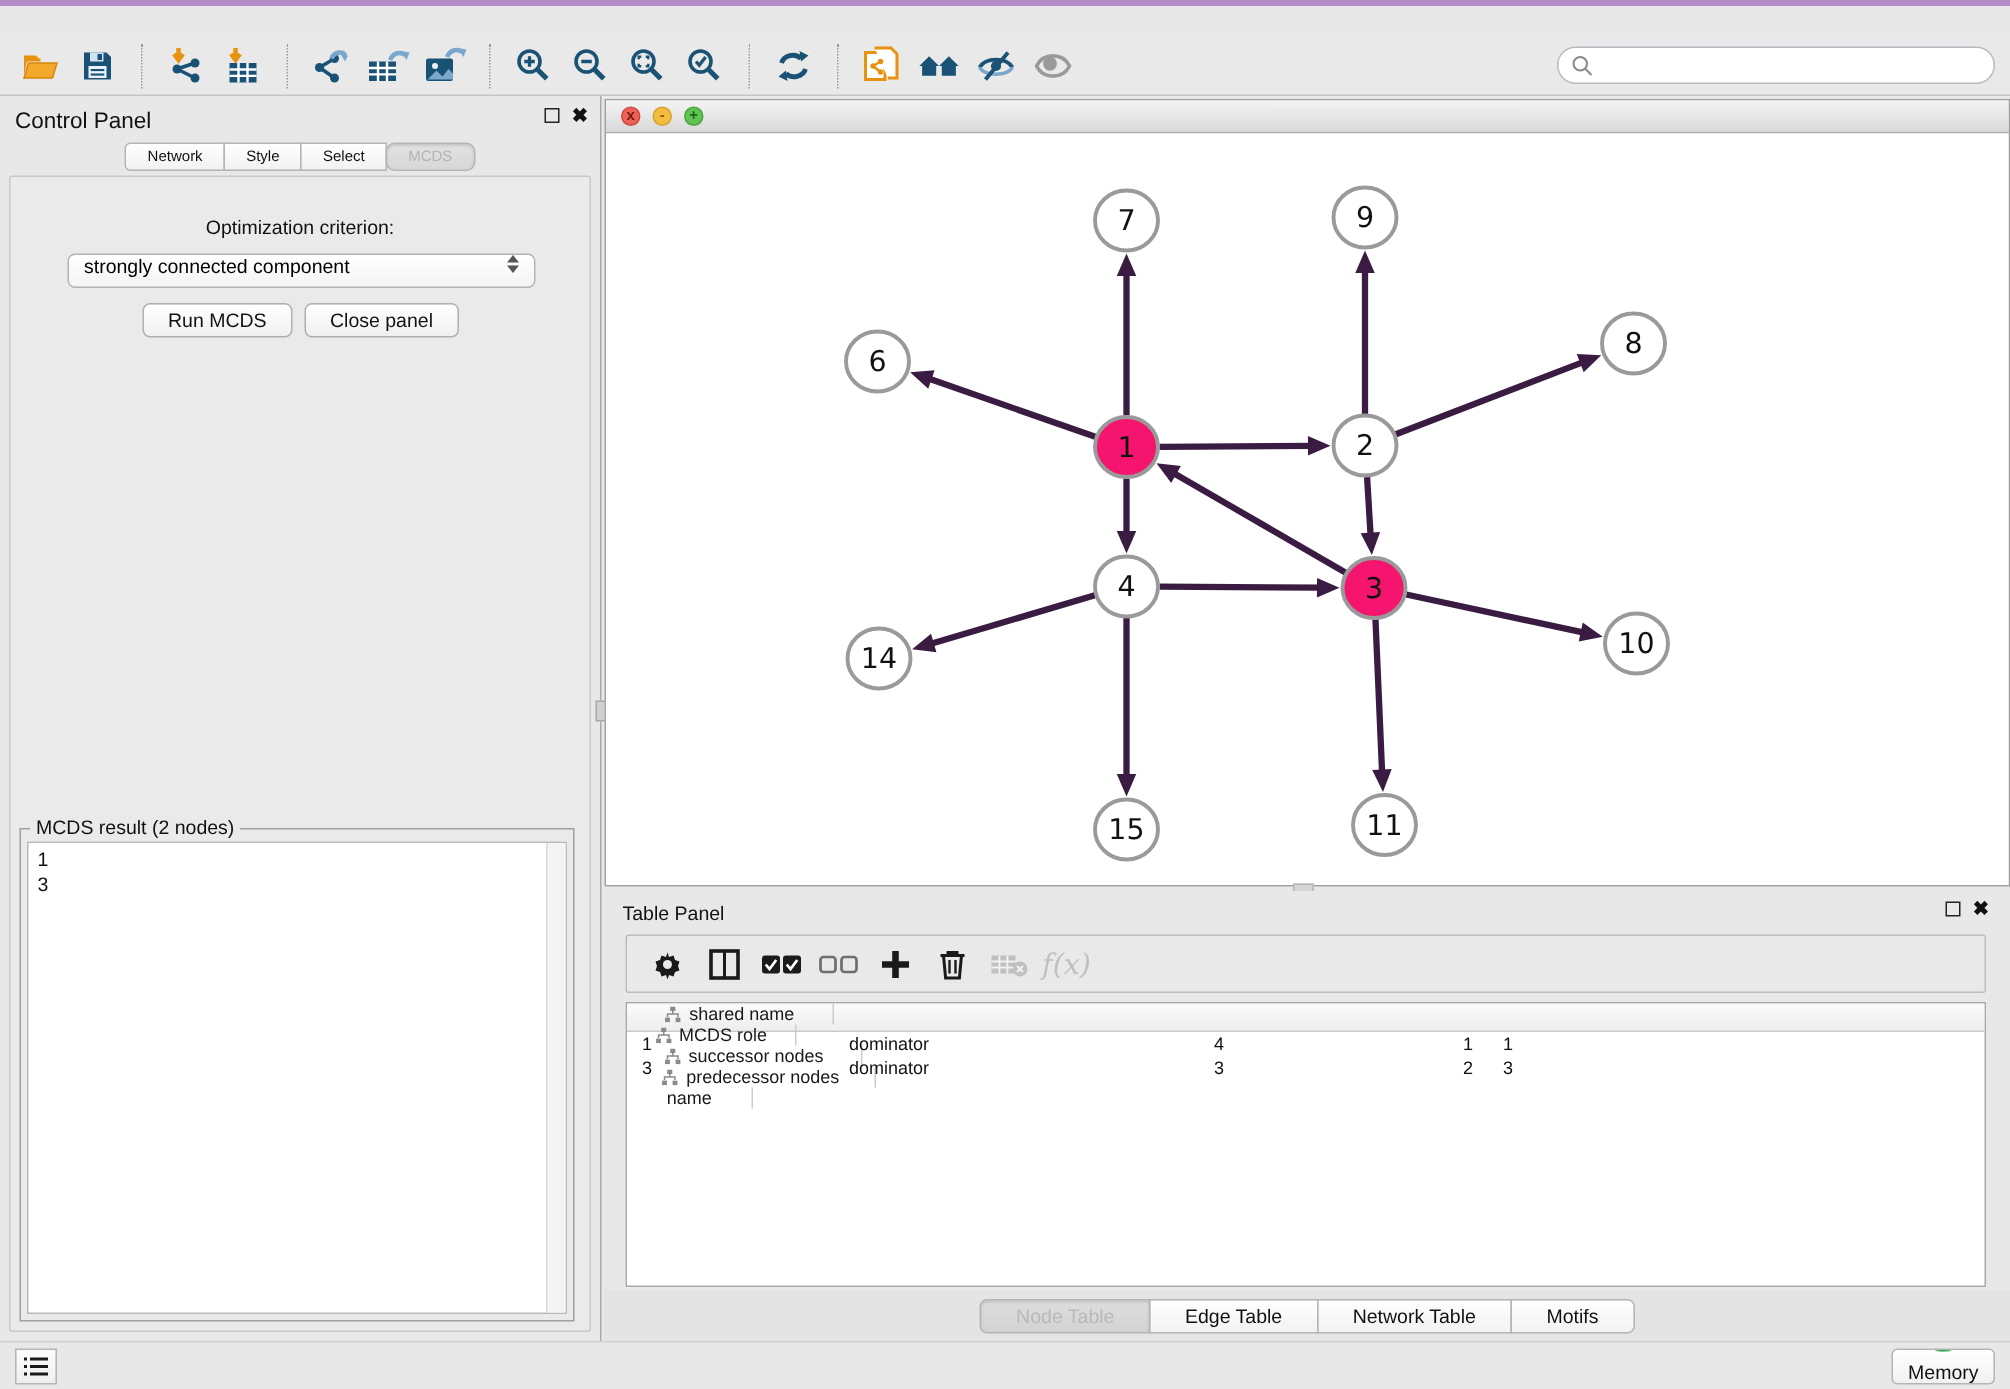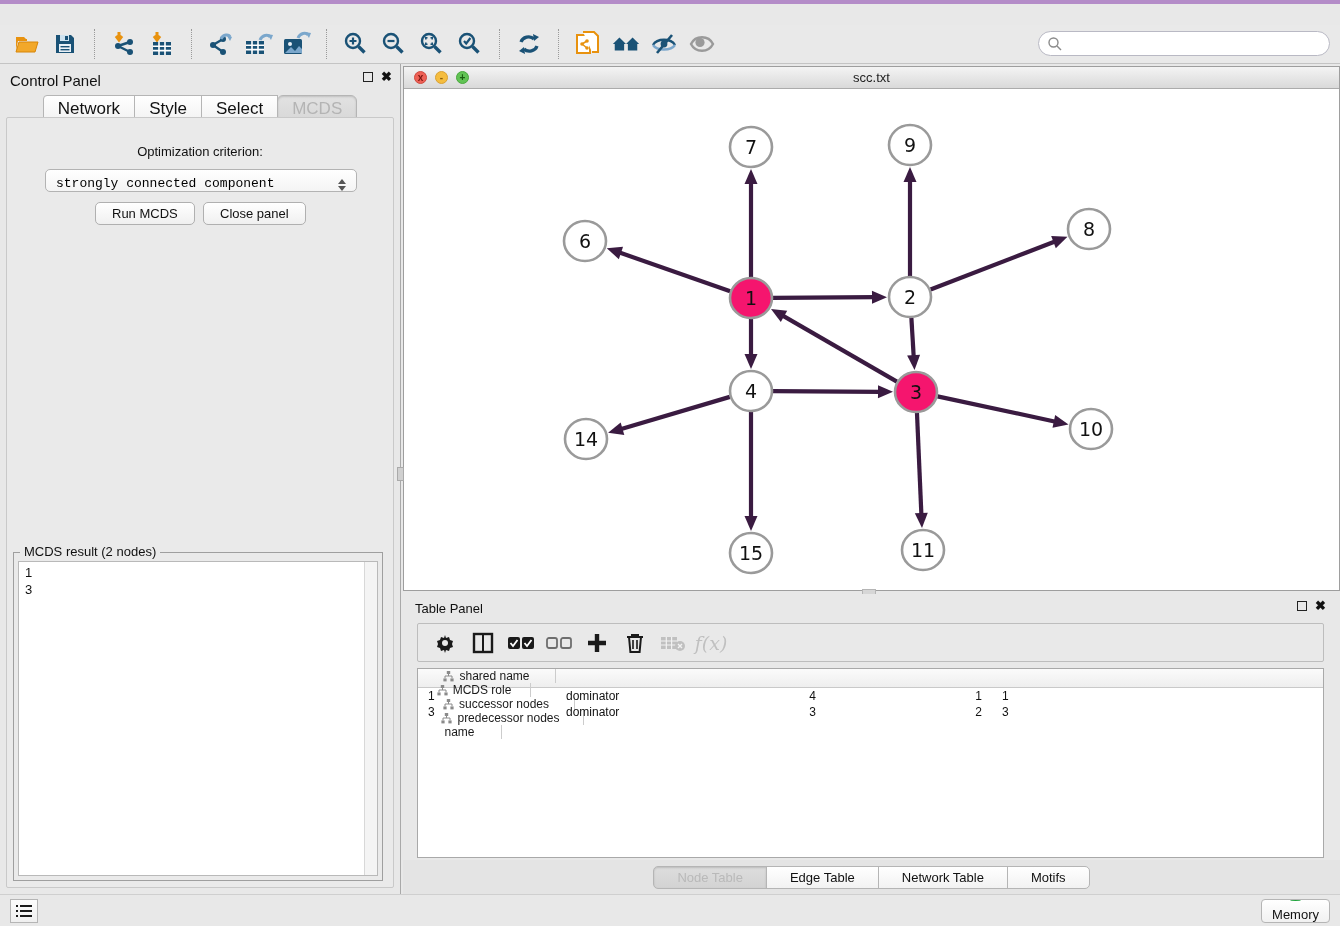--- a/index.html
+++ b/index.html
@@ -21,27 +21,27 @@
   #search-wrap { position:absolute; right:10px; top:6px; width:292px; height:25px; background:#fff; border:1px solid #b9b9c4; border-radius:13px; display:flex; align-items:center; padding-left:8px; }
   #search-input { border:none; outline:none; flex:1; height:20px; font-size:13px; background:transparent; }
 
   
   #control-panel { position:absolute; left:0; top:64px; width:401px; height:830px; background:#e8e8e8; border-right:1px solid #a9a9a9; }
   #cp-header { position:absolute; left:10px; top:8px; font-size:15px; color:#111; }
   .panel-btns { position:absolute; right:8px; top:8px; display:flex; gap:8px; align-items:center; }
   .sq-btn { width:10px; height:10px; border:1.5px solid #222; display:inline-block; }
   .x-btn { font-size:13px; font-weight:bold; color:#111; line-height:10px; }
   #cp-tabs { position:absolute; left:0; top:31px; width:100%; display:flex; justify-content:center; }
-  .ctab { font-size:17px; color:#111; background:linear-gradient(#ffffff,#f2f2f2); border:1px solid #b5b5b5; padding:3px 14px; margin-left:-1px; cursor:default;text-align:center; }
+  .ctab { font-size:10px; color:#111; background:linear-gradient(#ffffff,#f2f2f2); border:1px solid #b5b5b5; padding:3px 14px; margin-left:-1px; cursor:default;text-align:center; }
   .ctab:first-child { border-radius:4px 0 0 4px; margin-left:0; }
   .ctab:last-child { border-radius:0 4px 4px 0; }
   .ctab.active { background:linear-gradient(#e2e2e2,#d7d7d7); color:#b4b4b4; border-radius:6px; box-shadow:inset 0 1px 2px rgba(0,0,0,.15); }
   #cp-body { position:absolute; left:6px; top:53px; right:6px; bottom:6px; background:#eaeaea; border:1px solid #c9c9c9; border-radius:2px; }
   #opt-label { position:absolute; top:26px; width:100%; text-align:center; font-size:13px; color:#111; }
-  #criterion-select { position:absolute; left:38px; top:51px; width:312px; height:23px; background:linear-gradient(#ffffff,#f4f4f4); border:1px solid #b3b3b3; border-radius:5px; font-size:13px; display:flex; align-items:flex-end; padding:0 10px;font-family:Liberation Mono, monospace; }
+  #criterion-select { position:absolute; left:38px; top:51px; width:312px; height:23px; background:linear-gradient(#ffffff,#f4f4f4); border:1px solid #b3b3b3; border-radius:5px; font-size:13px; display:flex; align-items:flex-start; padding:0 10px; }
   #criterion-select .sel-text { flex:1; }
   .stepper { display:flex; flex-direction:column; gap:2px; align-items:center; }
   .stepper i { width:0; height:0; border-left:4px solid transparent; border-right:4px solid transparent; }
   .stepper .up { border-bottom:5px solid #555; }
   .stepper .dn { border-top:5px solid #555; }
   .cp-btn { position:absolute; top:84px; height:23px; background:linear-gradient(#ffffff,#f0f0f0); border:1px solid #b0b0b0; border-radius:5px; font-size:13px; padding:0 16px; color:#111; }
   #run-btn { left:88px; }
   #close-panel-btn { left:196px; }
   #mcds-group { position:absolute; left:6px; right:10px; top:434px; bottom:6px; border:1px solid #9f9f9f; }
   #mcds-legend { position:absolute; left:6px; top:-9px; background:#eaeaea; padding:0 4px; font-size:13px; color:#111; }
@@ -284,21 +284,20 @@
         </div>
       </div>
     </div>
   </div>
 
   <div id="network-window">
     <div id="nw-titlebar">
       <span class="tl" id="tl-close">x</span>
       <span class="tl" id="tl-min">-</span>
       <span class="tl" id="tl-max">+</span>
-      <div id="nw-title">scc.txt</div>
     </div>
     <div id="graph-canvas">
       <svg id="graph-svg" width="935" height="501" viewBox="0 0 935 501">
           <line x1="347" y1="188" x2="347" y2="92" stroke="#3a1b41" stroke-width="4.2"></line>
           <polygon points="347,80 353.5,95 340.5,95" fill="#3a1b41"></polygon>
           <line x1="326.1924875913935" y1="202.18001304679575" x2="214.10286065005576" y2="163.04188363852117" stroke="#3a1b41" stroke-width="4.2"></line>
           <polygon points="202.7533084271795,159.14474823669016 219.0511970484333,157.86849336825426 214.82930036311635,170.16384160970355" fill="#3a1b41"></polygon>
           <line x1="368.9995649035371" y1="208.86792714037327" x2="471.0006921989183" y2="208.21383224891946" stroke="#3a1b41" stroke-width="4.2"></line>
           <polygon points="483.0004548735749,208.13836204341848 468.0416312249005,214.73257124906704 467.95987183560777,201.7328283515224" fill="#3a1b41"></polygon>
           <line x1="347" y1="230" x2="347" y2="268" stroke="#3a1b41" stroke-width="4.2"></line>

